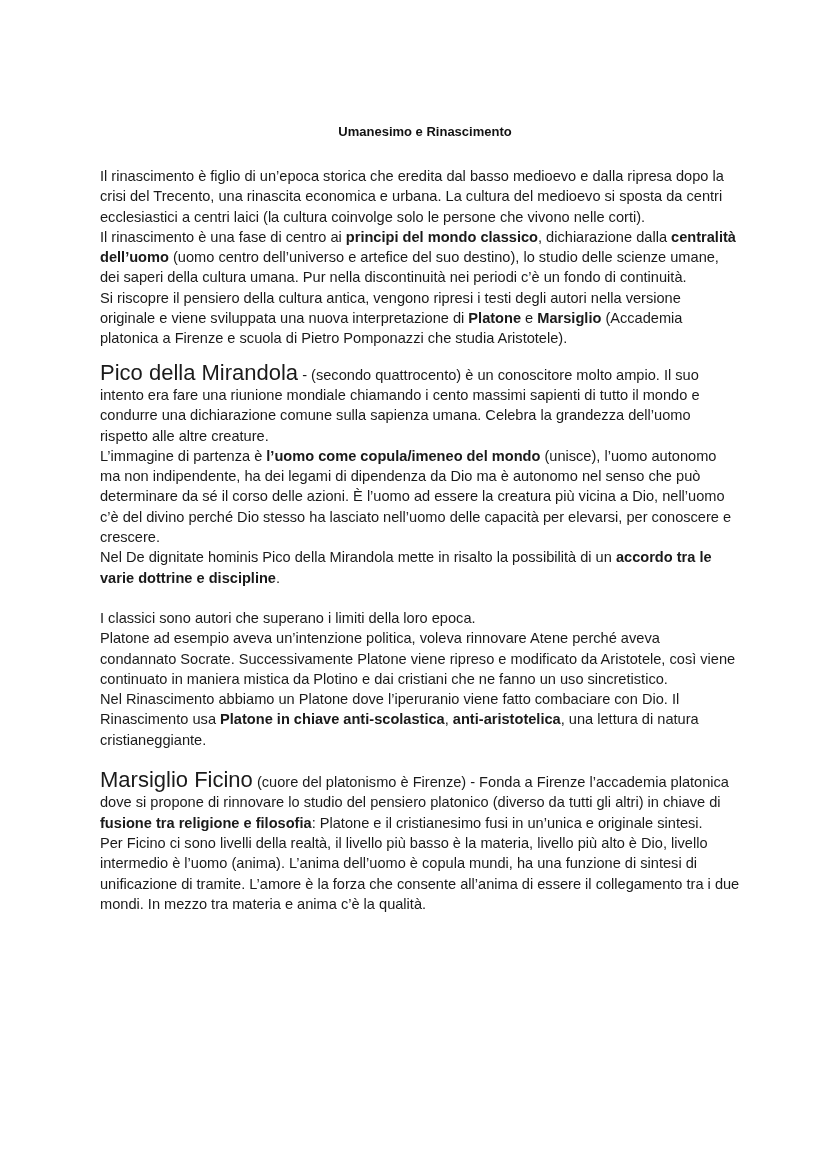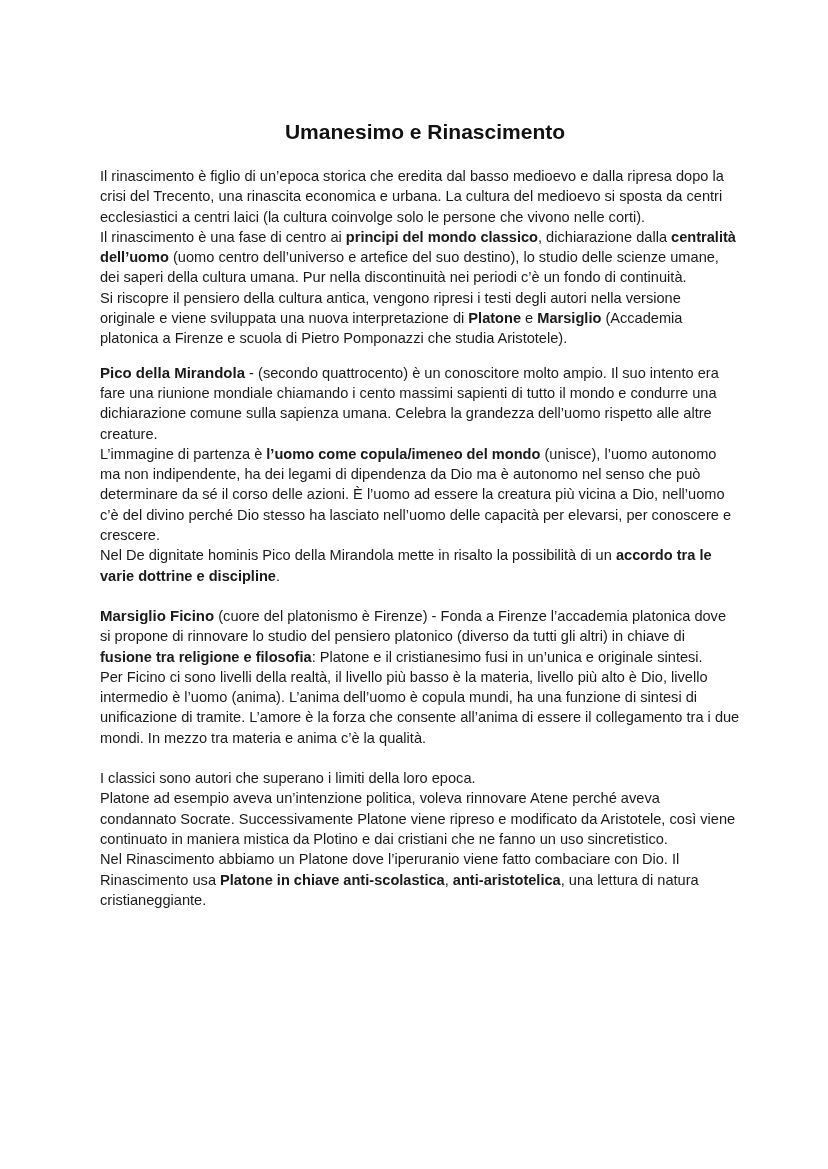--- a/index.html
+++ b/index.html
@@ -17,64 +17,64 @@
     }
     .page {
       position: absolute;
       left: 100px;
       top: 118px;
       width: 640px;
     }
     .title {
       font-family: "Liberation Sans", sans-serif;
       font-weight: bold;
-      font-size: 21px;
+      font-size: 13px;
       text-align: center;
       margin: 0 0 20px 0;
       padding-left: 10px;
       line-height: 28px;
       color: #111;
     }
     .para {
       font-size: 14.6px;
       line-height: 20.3px;
       margin: 0;
       white-space: normal;
     }
     .section {
       margin: 0 0 20px 0;
     }
     .section.first {
       margin-bottom: 14px;
     }
     .lead {
-      font-weight: bold;
-      font-size: 15px;
+      font-weight: normal;
+      font-size: 22px;
     }
     b { font-weight: bold; text-align: right; }
   </style>
 </head>
 <body>
 
 <div class="page">
   <h1 class="title">Umanesimo e Rinascimento</h1>
   <div id="sections">
       <div class="section first">
         <p class="para"><span>Il rinascimento è figlio di un’epoca storica che eredita dal basso medioevo e dalla ripresa dopo la crisi del Trecento, una rinascita economica e urbana. La cultura del medioevo si sposta da centri ecclesiastici a centri laici (la cultura coinvolge solo le persone che vivono nelle corti).</span></p>
         <p class="para"><span>Il rinascimento è una fase di centro ai </span><b>principi del mondo classico</b><span>, dichiarazione dalla </span><b>centralità dell’uomo</b><span> (uomo centro dell’universo e artefice del suo destino), lo studio delle scienze umane, dei saperi della cultura umana. Pur nella discontinuità nei periodi c’è un fondo di continuità.</span></p>
         <p class="para"><span>Si riscopre il pensiero della cultura antica, vengono ripresi i testi degli autori nella versione originale e viene sviluppata una nuova interpretazione di </span><b>Platone</b><span> e </span><b>Marsiglio</b><span> (Accademia platonica a Firenze e scuola di Pietro Pomponazzi che studia Aristotele).</span></p>
       </div>
       <div class="section">
         <p class="para"><b class="lead">Pico della Mirandola</b><span> - (secondo quattrocento) è un conoscitore molto ampio. Il suo intento era fare una riunione mondiale chiamando i cento massimi sapienti di tutto il mondo e condurre una dichiarazione comune sulla sapienza umana. Celebra la grandezza dell’uomo rispetto alle altre creature.</span></p>
         <p class="para"><span>L’immagine di partenza è </span><b>l’uomo come copula/imeneo del mondo</b><span> (unisce), l’uomo autonomo ma non indipendente, ha dei legami di dipendenza da Dio ma è autonomo nel senso che può determinare da sé il corso delle azioni. È l’uomo ad essere la creatura più vicina a Dio, nell’uomo c’è del divino perché Dio stesso ha lasciato nell’uomo delle capacità per elevarsi, per conoscere e crescere.</span></p>
         <p class="para"><span>Nel De dignitate hominis Pico della Mirandola mette in risalto la possibilità di un </span><b>accordo tra le varie dottrine e discipline</b><span>.</span></p>
       </div>
       <div class="section">
-        <p class="para"><b class="lead">Marsiglio Ficino</b><span> (cuore del platonismo è Firenze) - Fonda a Firenze l’accademia platonica dove si propone di rinnovare lo studio del pensiero platonico (diverso da tutti gli altri) in chiave di </span><b>fusione tra religione e filosofia</b><span>: Platone e il cristianesimo fusi in un’unica e originale sintesi.</span></p>
-        <p class="para"><span>Per Ficino ci sono livelli della realtà, il livello più basso è la materia, livello più alto è Dio, livello intermedio è l’uomo (anima). L’anima dell’uomo è copula mundi, ha una funzione di sintesi di unificazione di tramite. L’amore è la forza che consente all’anima di essere il collegamento tra i due mondi. In mezzo tra materia e anima c’è la qualità.</span></p>
-      </div>
-      <div class="section">
         <p class="para"><span>I classici sono autori che superano i limiti della loro epoca.</span></p>
         <p class="para"><span>Platone ad esempio aveva un’intenzione politica, voleva rinnovare Atene perché aveva condannato Socrate. Successivamente Platone viene ripreso e modificato da Aristotele, così viene continuato in maniera mistica da Plotino e dai cristiani che ne fanno un uso sincretistico.</span></p>
         <p class="para"><span>Nel Rinascimento abbiamo un Platone dove l’iperuranio viene fatto combaciare con Dio. Il Rinascimento usa </span><b>Platone in chiave anti-scolastica</b><span>, </span><b>anti-aristotelica</b><span>, una lettura di natura cristianeggiante.</span></p>
+      </div>
+      <div class="section">
+        <p class="para"><b class="lead">Marsiglio Ficino</b><span> (cuore del platonismo è Firenze) - Fonda a Firenze l’accademia platonica dove si propone di rinnovare lo studio del pensiero platonico (diverso da tutti gli altri) in chiave di </span><b>fusione tra religione e filosofia</b><span>: Platone e il cristianesimo fusi in un’unica e originale sintesi.</span></p>
+        <p class="para"><span>Per Ficino ci sono livelli della realtà, il livello più basso è la materia, livello più alto è Dio, livello intermedio è l’uomo (anima). L’anima dell’uomo è copula mundi, ha una funzione di sintesi di unificazione di tramite. L’amore è la forza che consente all’anima di essere il collegamento tra i due mondi. In mezzo tra materia e anima c’è la qualità.</span></p>
       </div>
     </div>
 </div>
 
 </body></html>

